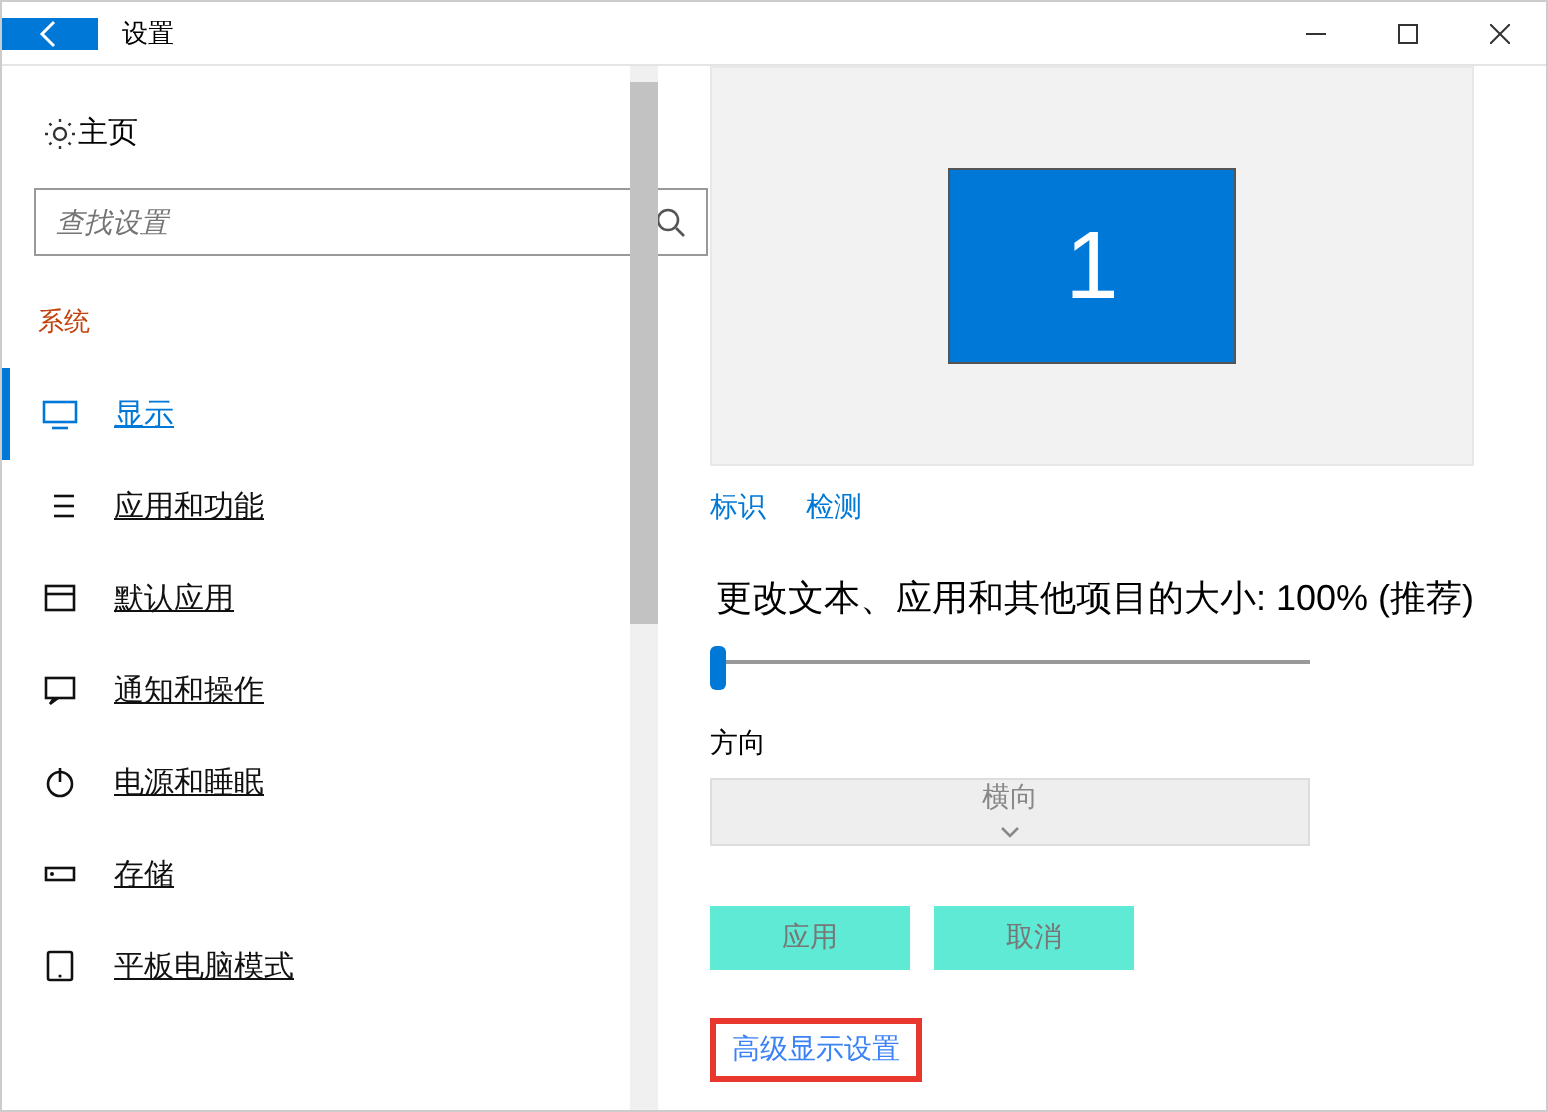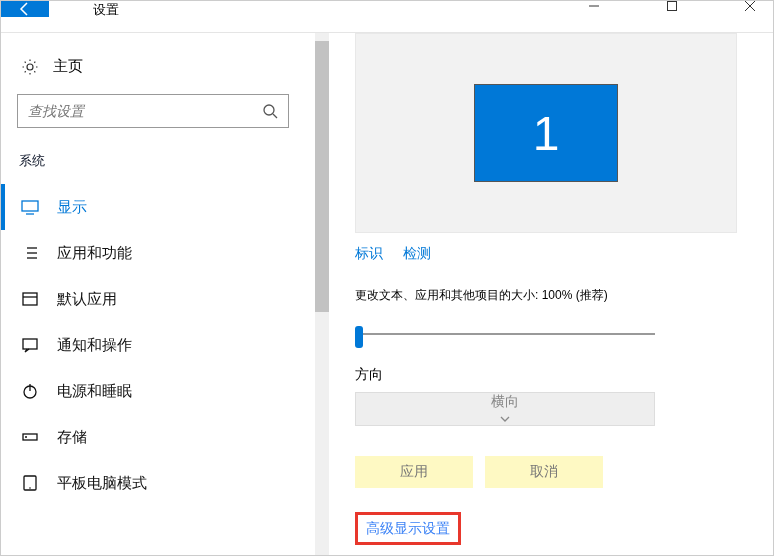--- a/index.html
+++ b/index.html
@@ -1,57 +1,57 @@
 <!DOCTYPE html>
 <html><head>
 <meta charset="utf-8">
 <style>
 * { margin: 0; padding: 0; box-sizing: border-box; font-family: "Microsoft YaHei", "Segoe UI", sans-serif; }
 body { background: #fff; width: 774px; height: 556px; overflow: hidden; border: 1px solid #ccc; position: relative; }
 
-.titlebar { height: 32px; display: flex; align-items: flex-start; border-bottom: 1px solid #e5e5e5; gap: 32px; }
+.titlebar { height: 32px; display: flex; align-items: center; border-bottom: 1px solid #e5e5e5; }
 .back-btn { width: 48px; background: #0078d7; display: flex; align-items: center; justify-content: center; color: #fff; }
 .back-btn svg { width: 16px; height: 16px; }
 .title-text { flex: 0 0 auto; padding: 0 12px; display: flex; align-items: center; font-size: 13px; color: #000; }
 .title-spacer { flex: 1; }
 .win-ctrl { width: 46px; display: flex; align-items: center; justify-content: center; color: #333; }
 .win-ctrl svg { width: 10px; height: 10px; }
 
 .content { display: flex; height: calc(100% - 32px); }
 .sidebar { width: 328px; padding: 18px 4px 0 16px; position: relative; }
-.home-row { display: flex; align-items: center; gap: 14px; padding: 6px 4px 18px 4px; }
+.home-row { display: flex; align-items: center; padding: 6px 4px 18px 4px; }
 .home-row .gear { width: 18px; height: 18px; color: #333; }
 .home-label { font-size: 15px; }
-.searchbox { display: flex; align-items: center; border: 1px solid #999; height: 34px; padding: 0 10px; margin-bottom: 24px; width: 272px; }
+.searchbox { display: flex; align-items: center; border: 1px solid #999; height: 34px; padding: 0 10px; margin-bottom: 24px; width: 337px; }
 .searchbox input { border: none; outline: none; flex: 1; font-size: 14px; font-style: italic; color: #666; background: transparent; }
 .searchbox .mag { width: 16px; height: 16px; color: #555; }
-.cat-label { font-size: 13px; color: #0f172a; margin-bottom: 14px; padding-left: 2px; }
-.nav-item { display: flex; align-items: center; gap: 18px; height: 46px; padding-left: 4px; font-size: 15px; color: #111; position: relative; }
+.cat-label { font-size: 13px; color: #c2410c; margin-bottom: 14px; padding-left: 2px; }
+.nav-item { display: flex; align-items: center; gap: 18px; height: 46px; padding-left: 4px; font-size: 15px; color: #111; position: relative; text-decoration: underline; }
 .nav-item.active { color: #0078d7; }
 .nav-item.active::before { content: ""; position: absolute; left: -16px; top: 0; bottom: 0; width: 4px; background: #0078d7; }
 .nav-icon { width: 18px; height: 18px; flex: 0 0 18px; display: flex; align-items: center; justify-content: center; color: inherit; }
 .nav-icon svg { width: 18px; height: 18px; }
 .scroll-track { position: absolute; right: 0; top: 0; width: 14px; height: 100%; background: #f0f0f0; }
 .scroll-thumb { background: #c2c2c2; width: 100%; }
 
 .main { flex: 1; padding: 0 36px 0 26px; overflow: hidden; }
 .monitor-preview { background: #f2f2f2; height: 200px; width: 382px; display: flex; align-items: center; justify-content: center; margin-bottom: 12px; border: 1px solid #e8e8e8; }
 .monitor-preview::before { content: ""; display: none; }
 .monitor-box { width: 144px; height: 98px; background: #0078d7; border: 1px solid #555; display: flex; align-items: center; justify-content: center; color: #fff; font-size: 48px; font-weight: 200; }
 .link-row { display: flex; gap: 20px; margin-bottom: 24px; }
 .link-row a { color: #0078d7; text-decoration: none; font-size: 14px; }
-.scale-label { font-size: 12px; margin-bottom: 20px; }
+.scale-label { font-size: 18px; margin-bottom: 10px; text-align: right; }
 .slider { position: relative; width: 300px; height: 20px; margin-bottom: 22px; }
 .slider-track { position: absolute; top: 9px; left: 0; right: 0; height: 2px; background: #999; }
 .slider-thumb { position: absolute; left: 0; top: 2px; width: 8px; height: 22px; background: #0078d7; border-radius: 3px; }
 .dir-label { font-size: 14px; margin-bottom: 8px; }
 .dropdown { width: 300px; height: 34px; background: #eee; border: 1px solid #ddd; display: flex; align-items: center; justify-content: space-between; padding: 0 12px; color: #888; font-size: 14px; margin-bottom: 30px; flex-direction: column; }
 .dropdown svg { width: 12px; height: 12px; }
 .btn-row { display: flex; gap: 12px; margin-bottom: 24px; }
-.btn { width: 118px; height: 32px; background: #fef9c3; border: none; color: #777; font-size: 14px; display: flex; align-items: center; justify-content: center; }
+.btn { width: 100px; height: 32px; background: #5eead4; border: none; color: #777; font-size: 14px; display: flex; align-items: center; justify-content: center; }
 .adv-link-wrap { border: 3px solid #e8372c; padding: 4px 8px; display: inline-block; }
 .adv-link { color: #3b82f6; text-decoration: none; font-size: 14px; }
 </style>
 </head>
 <body>
 
 <div class="titlebar">
   <div class="back-btn">
     <svg viewBox="0 0 16 16">
         <path d="M10 2 L4 8 L10 14" stroke="#fff" stroke-width="1.5" fill="none"></path>

